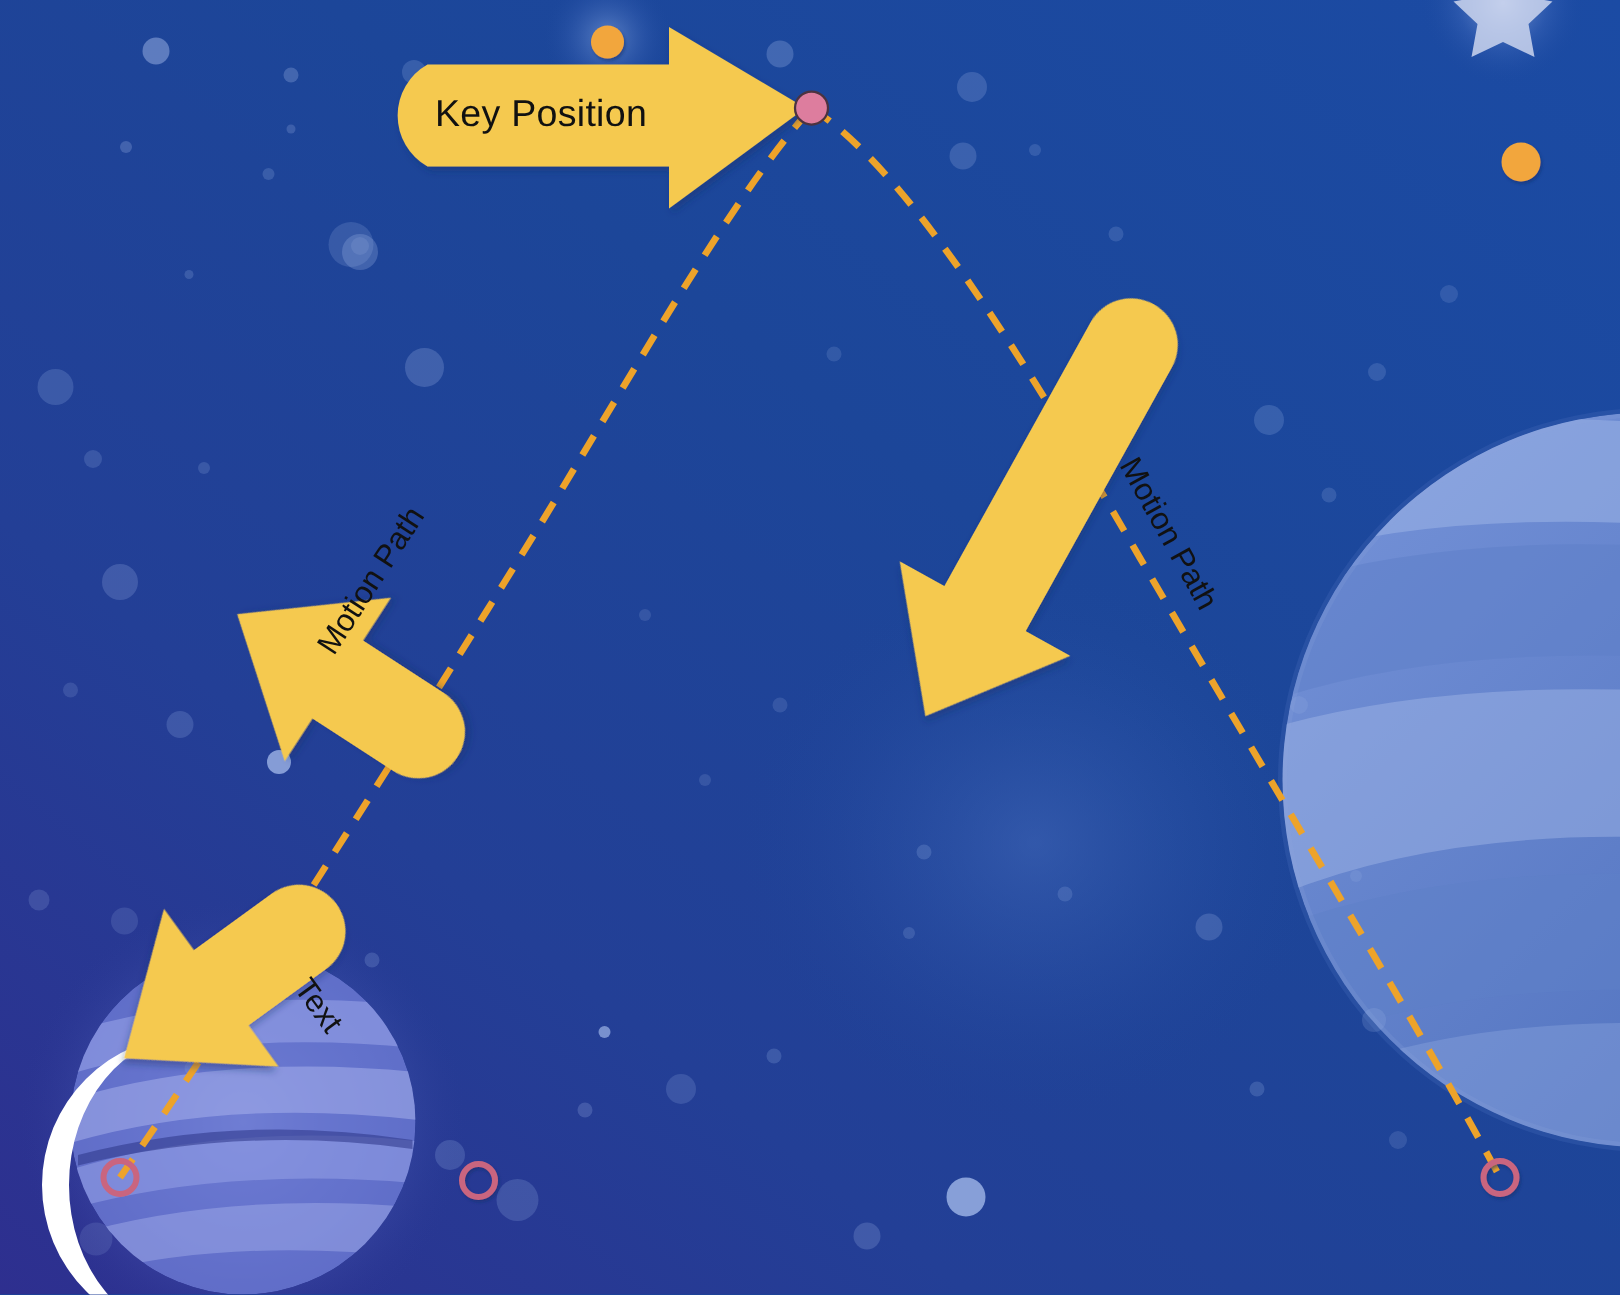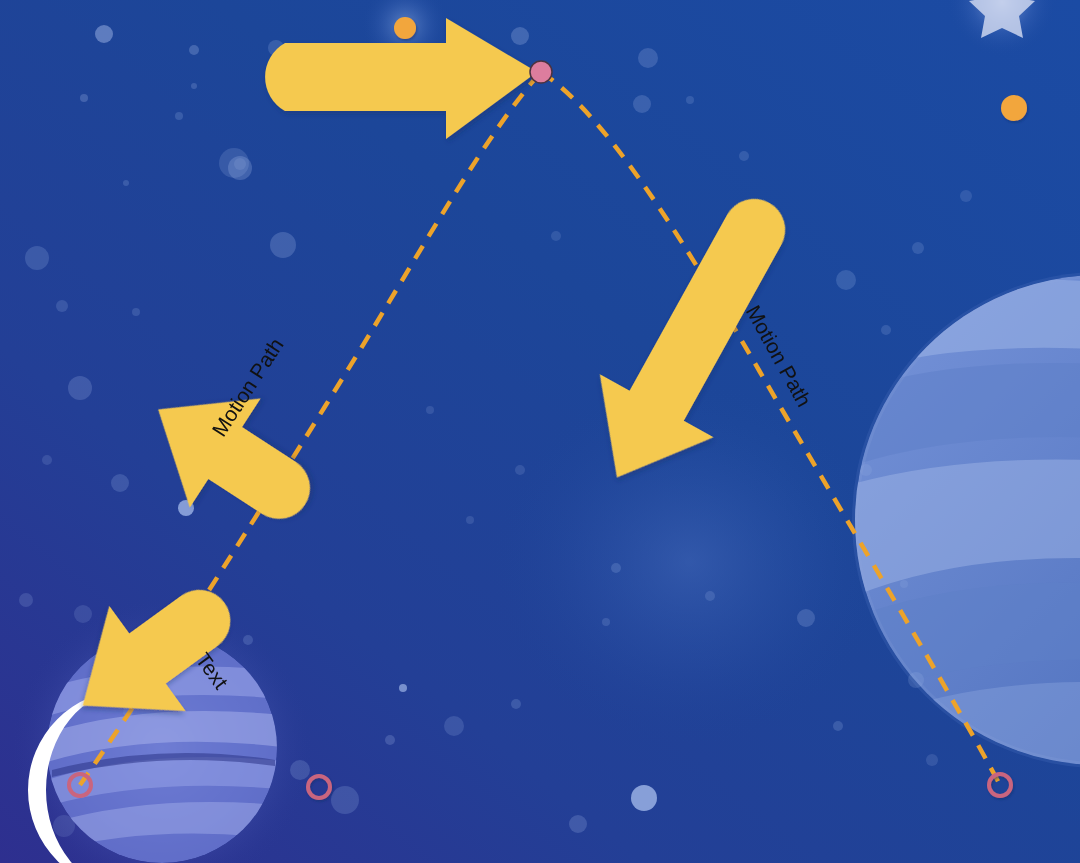--- a/index.html
+++ b/index.html
@@ -261,20 +261,21 @@
         <path d="M285,43 A39,39 0 0,0 285,111 L446,111 L446,139 L537,72 L446,18 L446,43 Z" fill="#f5c94f"></path>
       </g>
 
       <g>
         <circle cx="541" cy="72" r="11" fill="#dd7d9e" stroke="#4b3340" stroke-width="1.5"></circle>
       </g>
 
     </g>
   </svg>
 
+  <div class="arrow-label" id="label-key-position">Key Position</div>
 
   <div class="arrow-label" id="label-motion-left">Motion Path</div>
 
   <div class="arrow-label" id="label-motion-right">Motion Path</div>
 
   <div class="arrow-label" id="label-text-bottom">Text</div>
 
 </div>
 
 </body></html>

